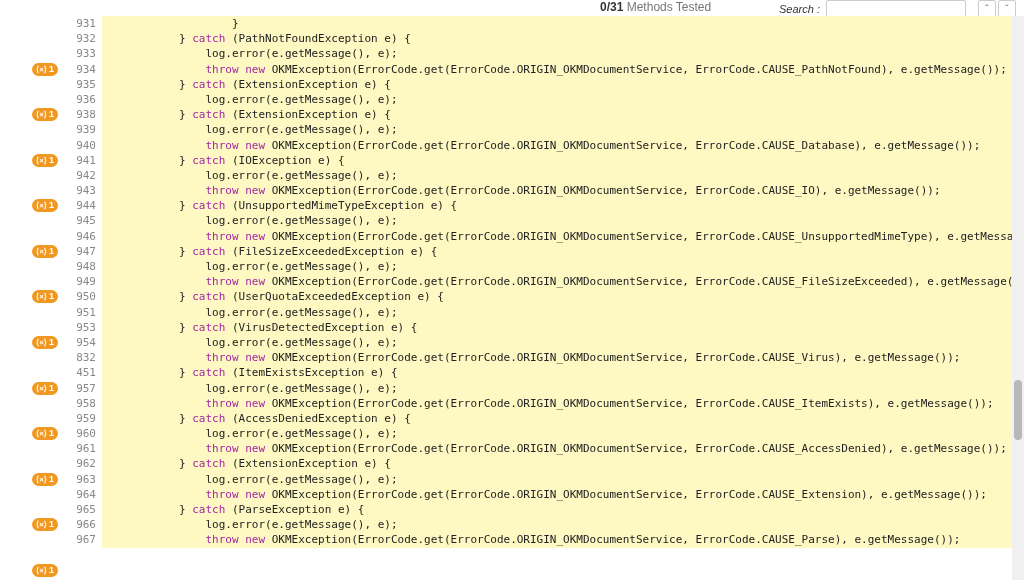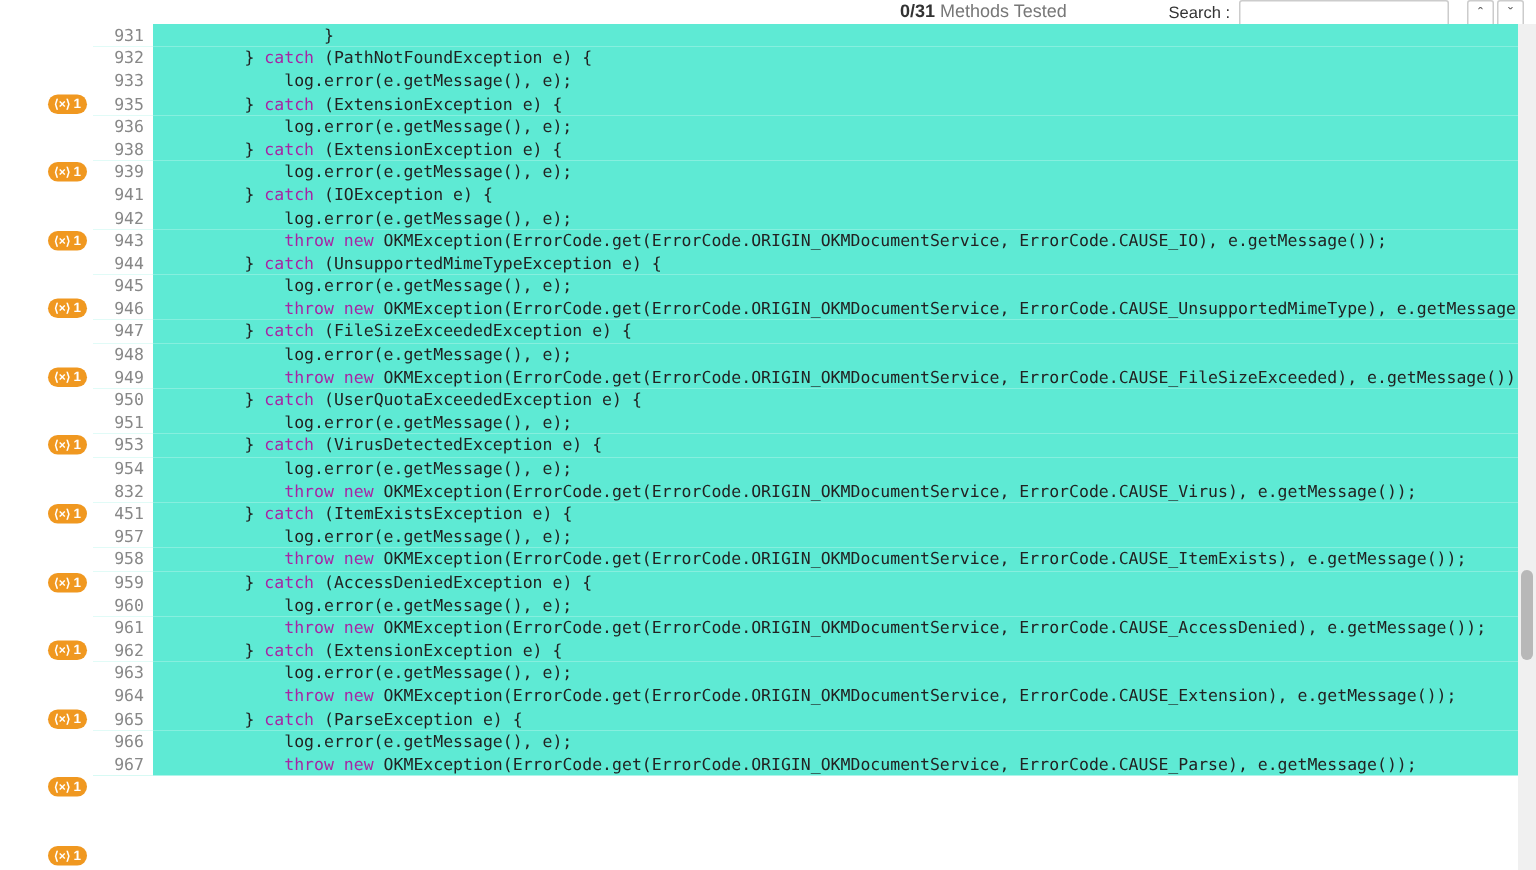--- a/index.html
+++ b/index.html
@@ -6,21 +6,21 @@
   html, body { width: 1024px; height: 580px; overflow: hidden; font-family: Arial, sans-serif; background: #fff; }
   .topbar {
     position: absolute; top: 0; left: 0; right: 0; height: 16px;
     display: flex; align-items: flex-start; justify-content: flex-end;
     padding: 0 8px; gap: 12px; font-size: 12px; color: #555;
     background: #fff;
   }
   .methods-tested { position: absolute; left: 600px; top: 0; font-size: 12px; color: #777; }
   .methods-tested .numfrac { color: #333; font-weight: 600; }
   .search-wrap { display: flex; align-items: center; gap: 6px; }
-  .search-wrap label { font-size: 11px; color: #333; }
+  .search-wrap label { font-size: 11px; color: #333; font-style: italic; }
   .search-wrap input {
     width: 140px; height: 18px; border: 1px solid #ccc; border-radius: 2px;
     font-size: 11px; padding: 0 4px;
   }
   .nav-group { display: flex; gap: 2px; }
   .nav-btn {
     width: 18px; height: 18px; border: 1px solid #ccc; border-radius: 2px;
     background: #fff; display: flex; align-items: center; justify-content: center;
     font-size: 10px; color: #666; cursor: pointer;
   }
@@ -35,21 +35,21 @@
   .code-area {
     position: absolute; top: 16px; left: 62px; right: 12px; bottom: 0;
     overflow: hidden;
   }
   .gutter-area {
     position: absolute; top: 16px; left: 0; width: 62px; bottom: 0;
   }
   .code-row {
     display: flex; height: 15.2px; line-height: 15.2px;
     font-family: Menlo, Consolas, monospace; font-size: 11px;
-    white-space: pre; background: #5eead4;
+    white-space: pre; background: #fef9c3; gap: 16px;
   }
   .lnum {
     width: 40px; text-align: right; padding-right: 6px;
     color: #888; background: #fff; flex-shrink: 0;
   }
   .src { padding-left: 8px; color: #222; }
   .kw { color: #a626a4; }
   .gutter-row {
     height: 15.2px; display: flex; align-items: center; justify-content: flex-end;
     padding-right: 4px;
@@ -179,24 +179,26 @@
       <span class="badge">
         <span class="badge-icon">⟨×⟩</span>
         <span>1</span>
       </span>
     </div>
   </div>
 <div class="code-area" id="code">
     <div class="code-row"><span class="lnum">931</span><span class="src"><span>                }</span><span></span></span></div>
     <div class="code-row"><span class="lnum">932</span><span class="src"><span>        } </span><span class="kw">catch</span><span> (PathNotFoundException e) {</span></span></div>
     <div class="code-row"><span class="lnum">933</span><span class="src"><span>            log.error(e.getMessage(), e);</span><span></span></span></div>
+    <div class="code-row"><span class="lnum">934</span><span class="src"><span>            </span><span class="kw">throw new</span><span> OKMException(ErrorCode.get(ErrorCode.ORIGIN_OKMDocumentService, ErrorCode.CAUSE_PathNotFound), e.getMessage());</span></span></div>
     <div class="code-row"><span class="lnum">935</span><span class="src"><span>        } </span><span class="kw">catch</span><span> (ExtensionException e) {</span></span></div>
     <div class="code-row"><span class="lnum">936</span><span class="src"><span>            log.error(e.getMessage(), e);</span><span></span></span></div>
     <div class="code-row"><span class="lnum">938</span><span class="src"><span>        } </span><span class="kw">catch</span><span> (ExtensionException e) {</span></span></div>
     <div class="code-row"><span class="lnum">939</span><span class="src"><span>            log.error(e.getMessage(), e);</span><span></span></span></div>
+    <div class="code-row"><span class="lnum">940</span><span class="src"><span>            </span><span class="kw">throw new</span><span> OKMException(ErrorCode.get(ErrorCode.ORIGIN_OKMDocumentService, ErrorCode.CAUSE_Database), e.getMessage());</span></span></div>
     <div class="code-row"><span class="lnum">941</span><span class="src"><span>        } </span><span class="kw">catch</span><span> (IOException e) {</span></span></div>
     <div class="code-row"><span class="lnum">942</span><span class="src"><span>            log.error(e.getMessage(), e);</span><span></span></span></div>
     <div class="code-row"><span class="lnum">943</span><span class="src"><span>            </span><span class="kw">throw new</span><span> OKMException(ErrorCode.get(ErrorCode.ORIGIN_OKMDocumentService, ErrorCode.CAUSE_IO), e.getMessage());</span></span></div>
     <div class="code-row"><span class="lnum">944</span><span class="src"><span>        } </span><span class="kw">catch</span><span> (UnsupportedMimeTypeException e) {</span></span></div>
     <div class="code-row"><span class="lnum">945</span><span class="src"><span>            log.error(e.getMessage(), e);</span><span></span></span></div>
     <div class="code-row"><span class="lnum">946</span><span class="src"><span>            </span><span class="kw">throw new</span><span> OKMException(ErrorCode.get(ErrorCode.ORIGIN_OKMDocumentService, ErrorCode.CAUSE_UnsupportedMimeType), e.getMessage());</span></span></div>
     <div class="code-row"><span class="lnum">947</span><span class="src"><span>        } </span><span class="kw">catch</span><span> (FileSizeExceededException e) {</span></span></div>
     <div class="code-row"><span class="lnum">948</span><span class="src"><span>            log.error(e.getMessage(), e);</span><span></span></span></div>
     <div class="code-row"><span class="lnum">949</span><span class="src"><span>            </span><span class="kw">throw new</span><span> OKMException(ErrorCode.get(ErrorCode.ORIGIN_OKMDocumentService, ErrorCode.CAUSE_FileSizeExceeded), e.getMessage());</span></span></div>
     <div class="code-row"><span class="lnum">950</span><span class="src"><span>        } </span><span class="kw">catch</span><span> (UserQuotaExceededException e) {</span></span></div>

